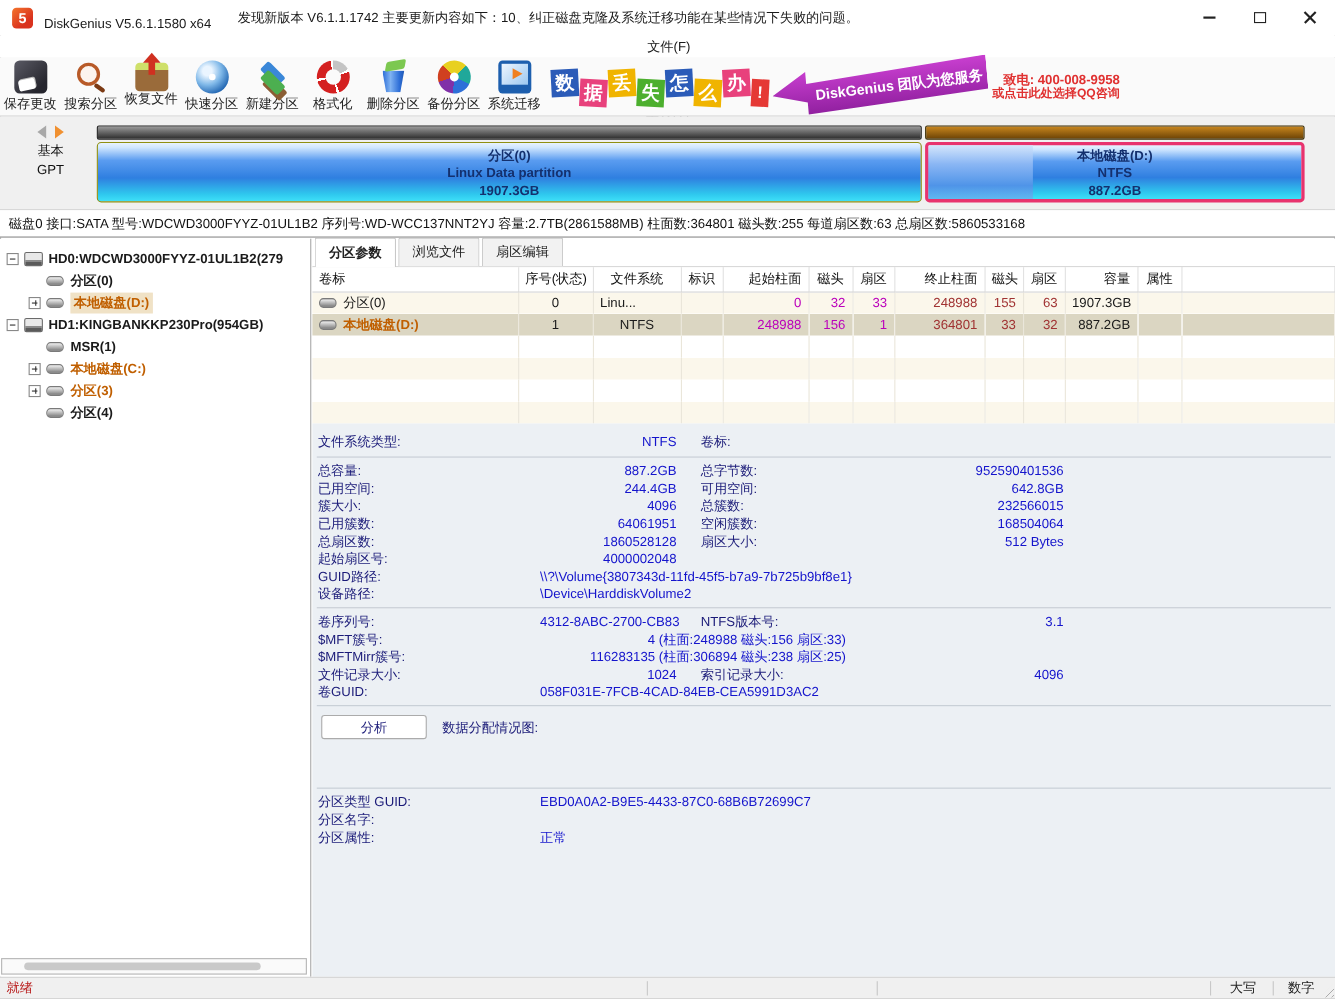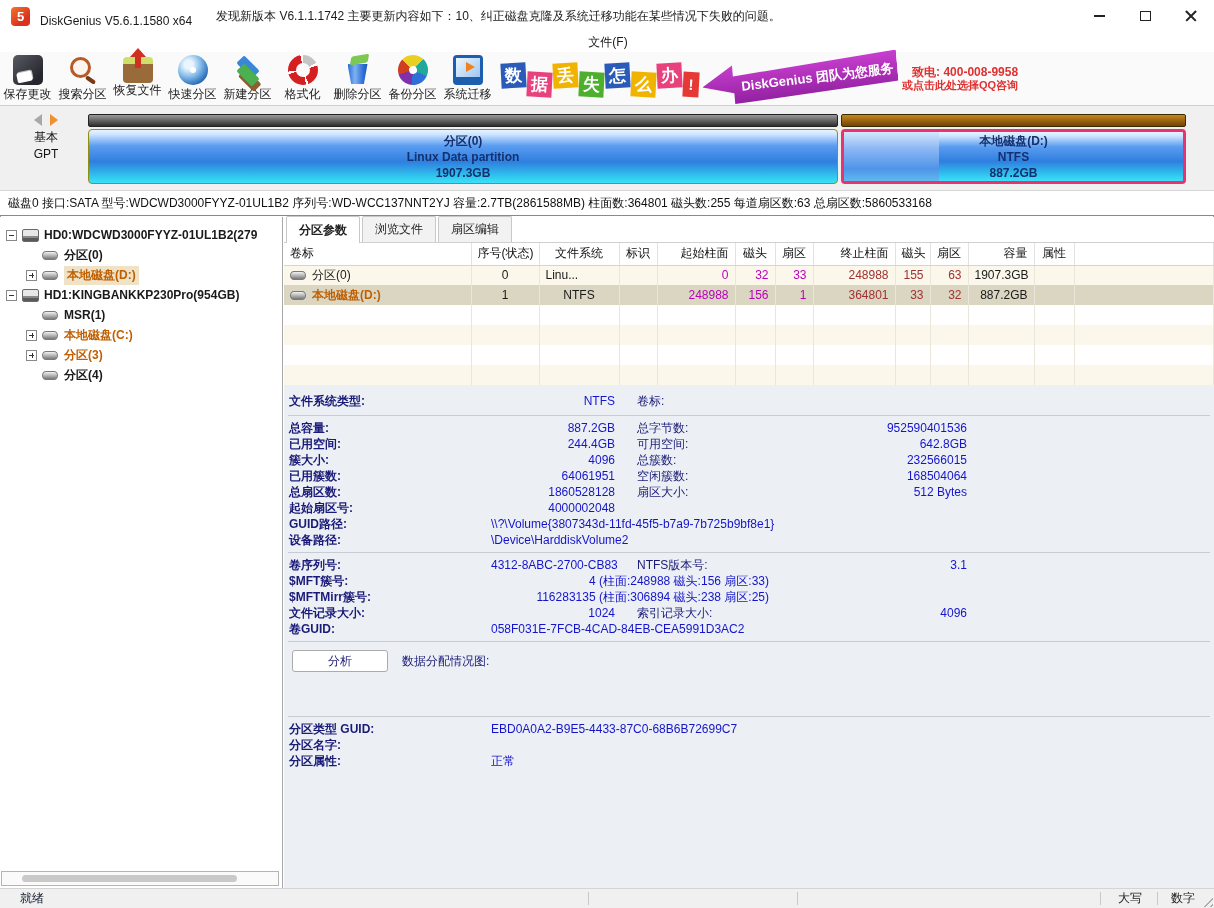--- a/index.html
+++ b/index.html
@@ -119,34 +119,34 @@
   .r-sel td { background:#dbd6c2; }
   .r-alt td { background:#fbf7eb; }
   td.c-vol { text-align:left; } td.c-center { text-align:center; } td.c-right { text-align:right; }
   td .volwrap { display:flex; align-items:center; }
   .n-start { color:#bb00bb; } .n-end { color:#a03232; } .n-cap { color:#1a1a1a; }
   .volname-sel { color:#c05f00; font-weight:bold; }
   
   .details { position:absolute; left:0; top:168px; width:930px; bottom:0; background:#ecf0f4; padding-top:6px; }
   .drow { display:flex; height:16px; line-height:16px; }
   .drow.tall { height:20px; line-height:20px; }
-  .dlabel { width:207px; padding-left:5px; color:#1a1a78; white-space:nowrap;font-weight:bold; }
+  .dlabel { width:207px; padding-left:5px; color:#1a1a78; white-space:nowrap; }
   .dval  { width:124px; text-align:right; color:#1414cc; white-space:nowrap; }
   .dlabel2 { margin-left:22px; width:115px; color:#1a1a78; white-space:nowrap; }
   .dval2 { width:215px; text-align:right; color:#1414cc; white-space:nowrap; }
   .dlong { width:278px; text-align:right; color:#1414cc; white-space:nowrap; }
   .dpath { flex:1; text-align:left; color:#1414cc; white-space:nowrap; }
   .dsep { border-top:1px solid #c6ccd4; margin:4px 4px 4px 4px; }
   .btnrow { display:flex; align-items:center; height:30px; margin:2px 0 2px 0; }
   .analyzebtn { width:96px; height:22px; margin-left:8px; background:#fff; border:1px solid #ababab; border-radius:3px; color:#1a1a78; font-size:12px; display:flex; align-items:center; justify-content:center; }
   .allocl { margin-left:14px; color:#1a1a78; }
   .allocspacer { height:34px; }
   
   .statusbar { position:absolute; left:0; top:888px; width:1214px; height:20px; background:#f0f0f0; border-top:1px solid #d4d4d4; }
-  .sbready { position:absolute; left:20px; top:0; line-height:19px; color:#0f172a; }
+  .sbready { position:absolute; left:6px; top:0; line-height:19px; color:#b91c1c; }
   .sbsep { position:absolute; top:3px; bottom:3px; width:1px; background:#c8c8c8; }
   .sbcaps { position:absolute; left:1104px; width:52px; text-align:center; line-height:19px; color:#222; }
   .sbnum { position:absolute; left:1160px; width:46px; text-align:center; line-height:19px; color:#222; }
   .grip { position:absolute; right:1px; bottom:1px; width:13px; height:13px;
     background:repeating-linear-gradient(135deg,#ababab 0 1px,transparent 1px 4px);
     clip-path:polygon(100% 0,100% 100%,0 100%); }
 </style>
 </head>
 <body>
 

